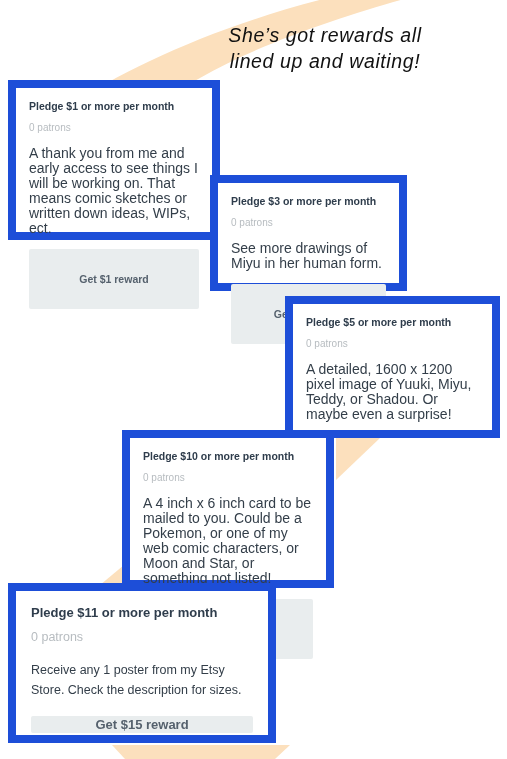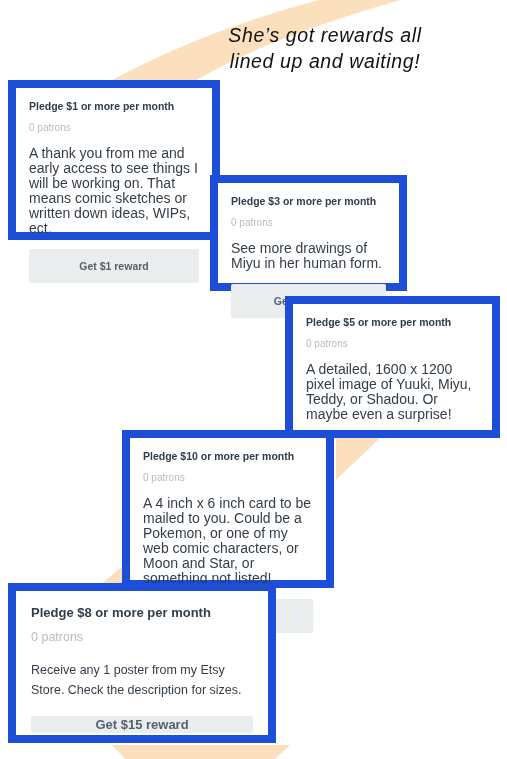--- a/index.html
+++ b/index.html
@@ -73,21 +73,21 @@
     display: block;
     width: 100%;
     box-sizing: border-box;
     background: #e9edee;
     border: none;
     border-radius: 2px;
     color: #55616d;
     font-family: "Liberation Sans", sans-serif;
     font-size: 10.5px;
     font-weight: bold;
-    padding: 11px 0;
+    padding: 24px 0;
     text-align: center;
     cursor: pointer;
   }
 
   
   .card.big .card-title { font-size: 13px; line-height: 17px; }
   .card.big .card-patrons { font-size: 12.5px; line-height: 17px; margin-bottom: 14px; }
   .card.big .card-desc { font-size: 12.5px; line-height: 20px; margin-bottom: 16px; }
   .card.big .card-btn { font-size: 13px; padding: 1px 0; }
   .card.big .card-inner { padding: 13px 15px 15px 15px; }
@@ -144,20 +144,20 @@
     <div class="card-inner">
       <p class="card-title">Pledge $10 or more per month</p>
       <p class="card-patrons">0 patrons</p>
       <p class="card-desc">A 4 inch x 6 inch card to be mailed to you. Could be a Pokemon, or one of my web comic characters, or Moon and Star, or something not listed!</p>
       <button class="card-btn">Get $10 reward</button>
     </div>
   </div>
 
   <div class="card big" id="card-5">
     <div class="card-inner">
-      <p class="card-title">Pledge $8 or more per month</p>
+      <p class="card-title">Pledge $11 or more per month</p>
       <p class="card-patrons">0 patrons</p>
       <p class="card-desc">Receive any 1 poster from my Etsy Store. Check the description for sizes.</p>
       <button class="card-btn">Get $15 reward</button>
     </div>
   </div>
 
 </div>
 
 </body></html>

